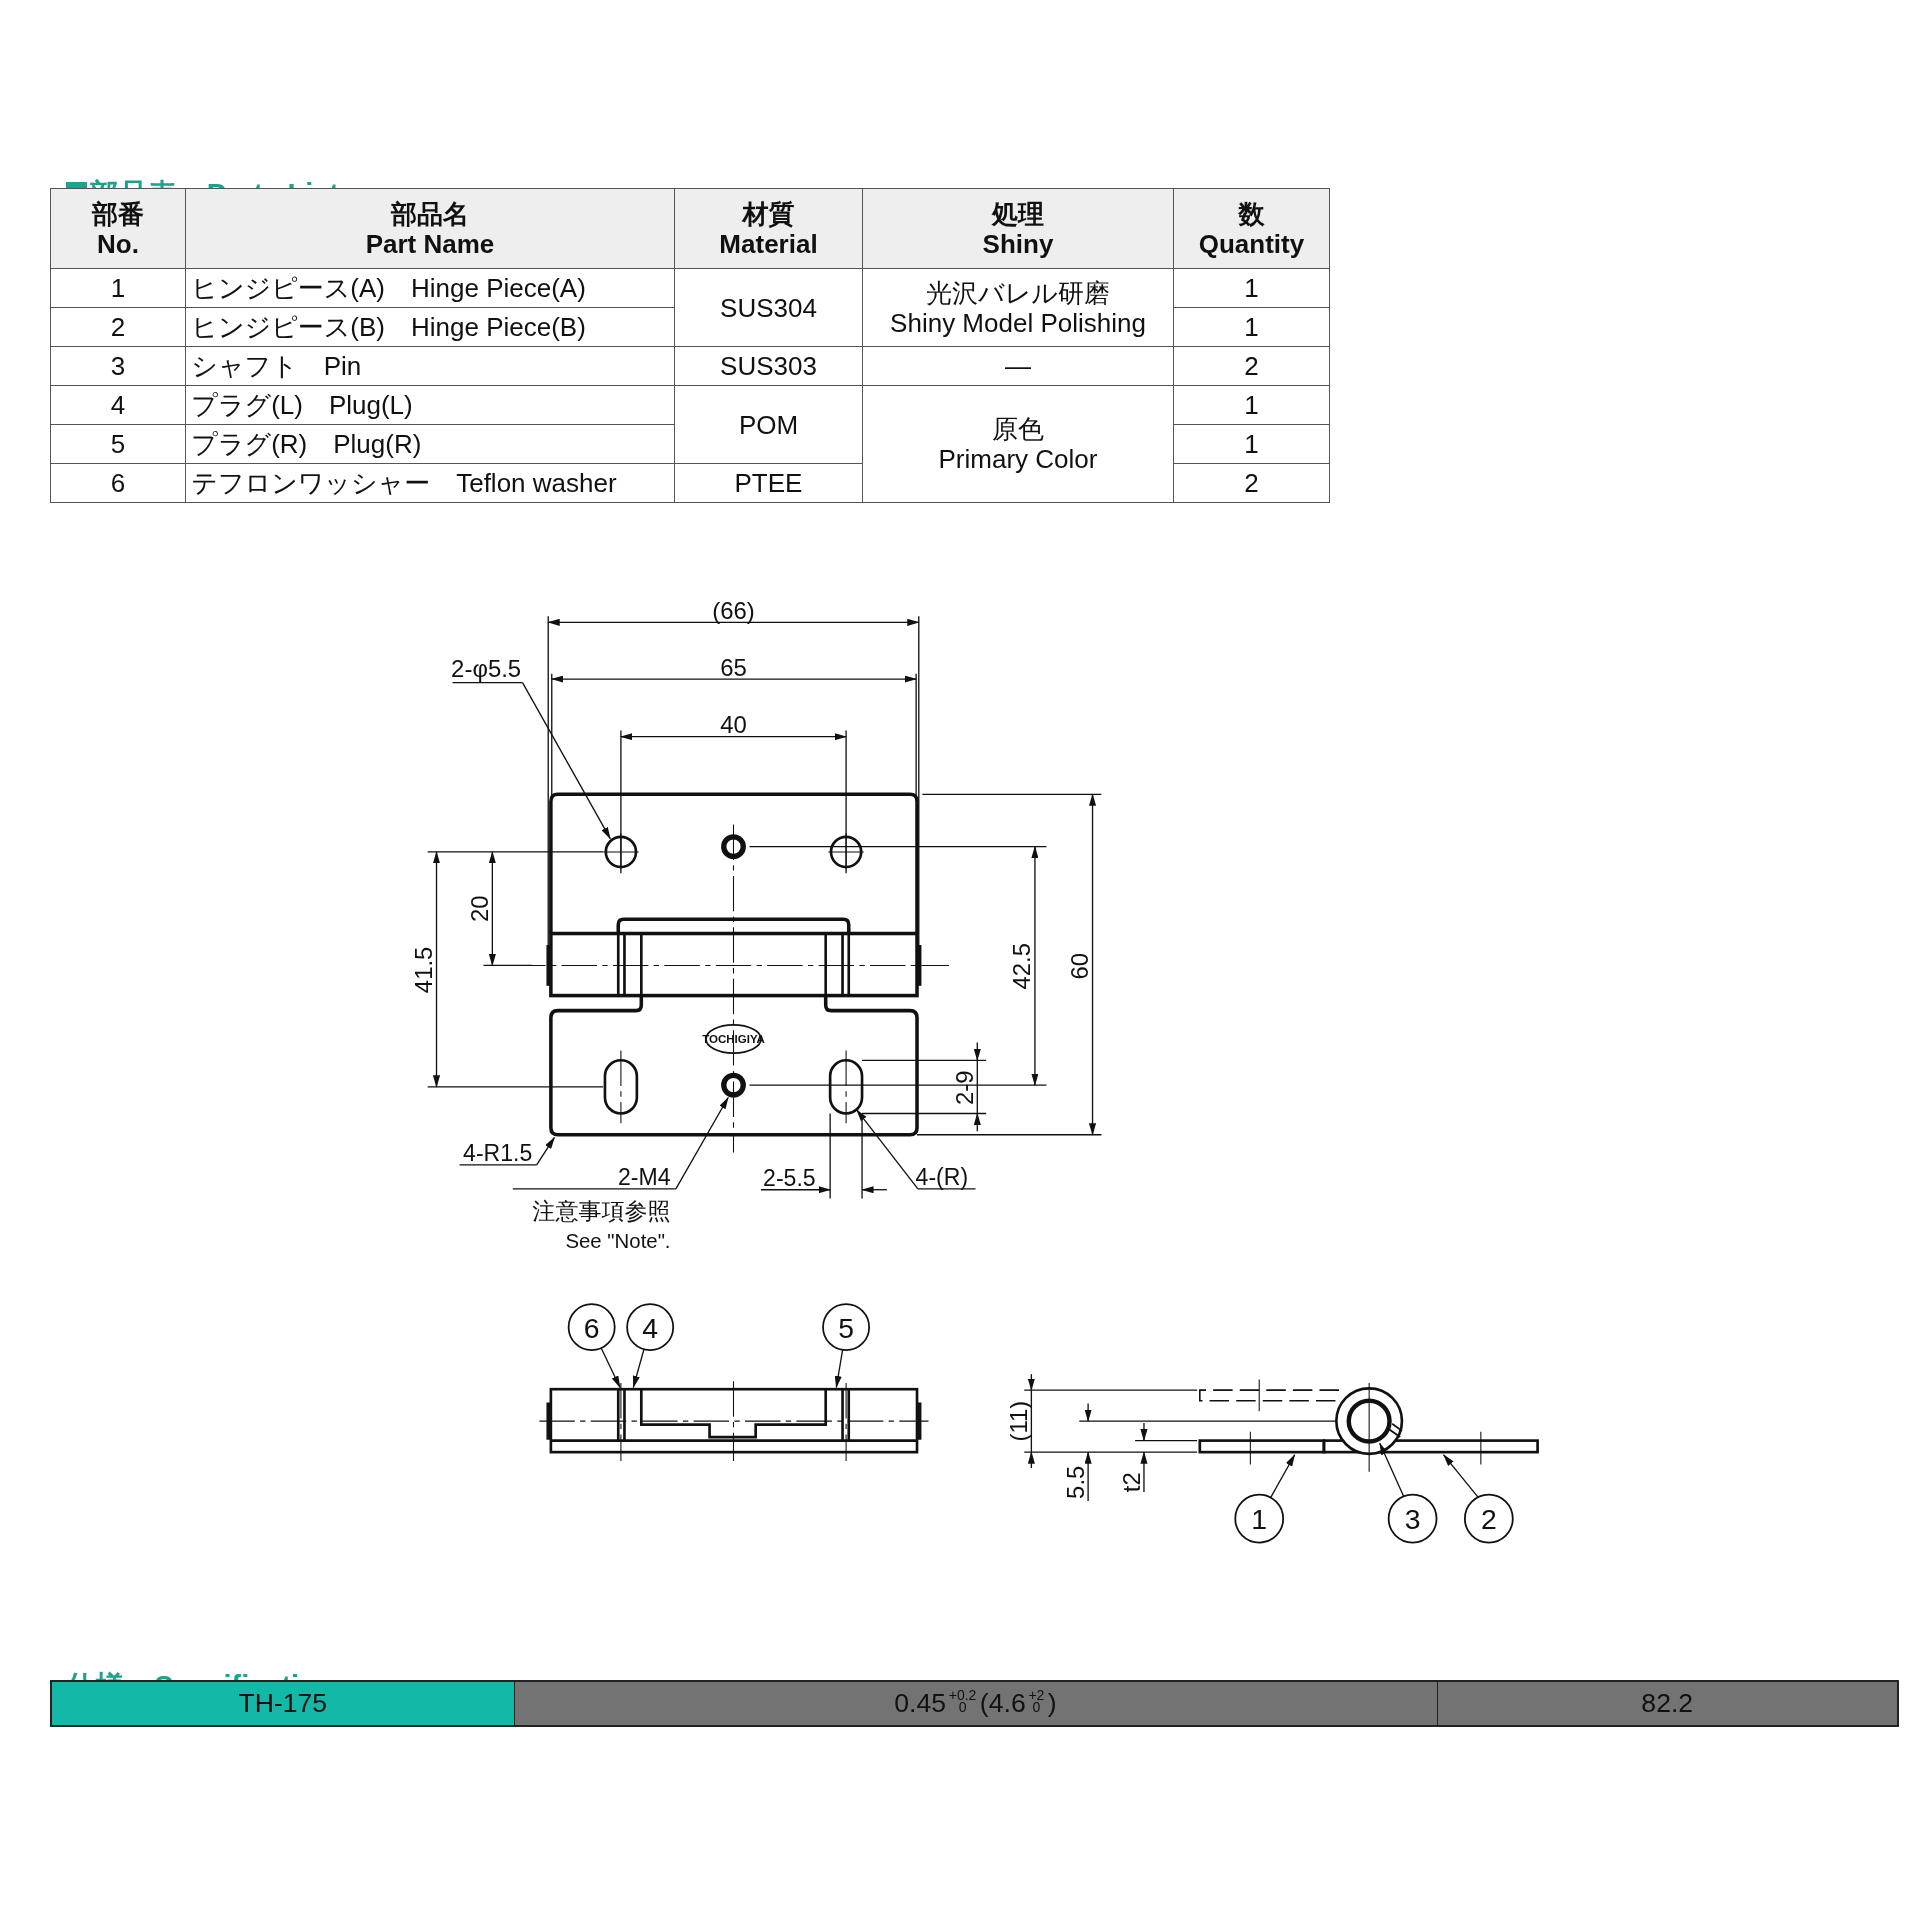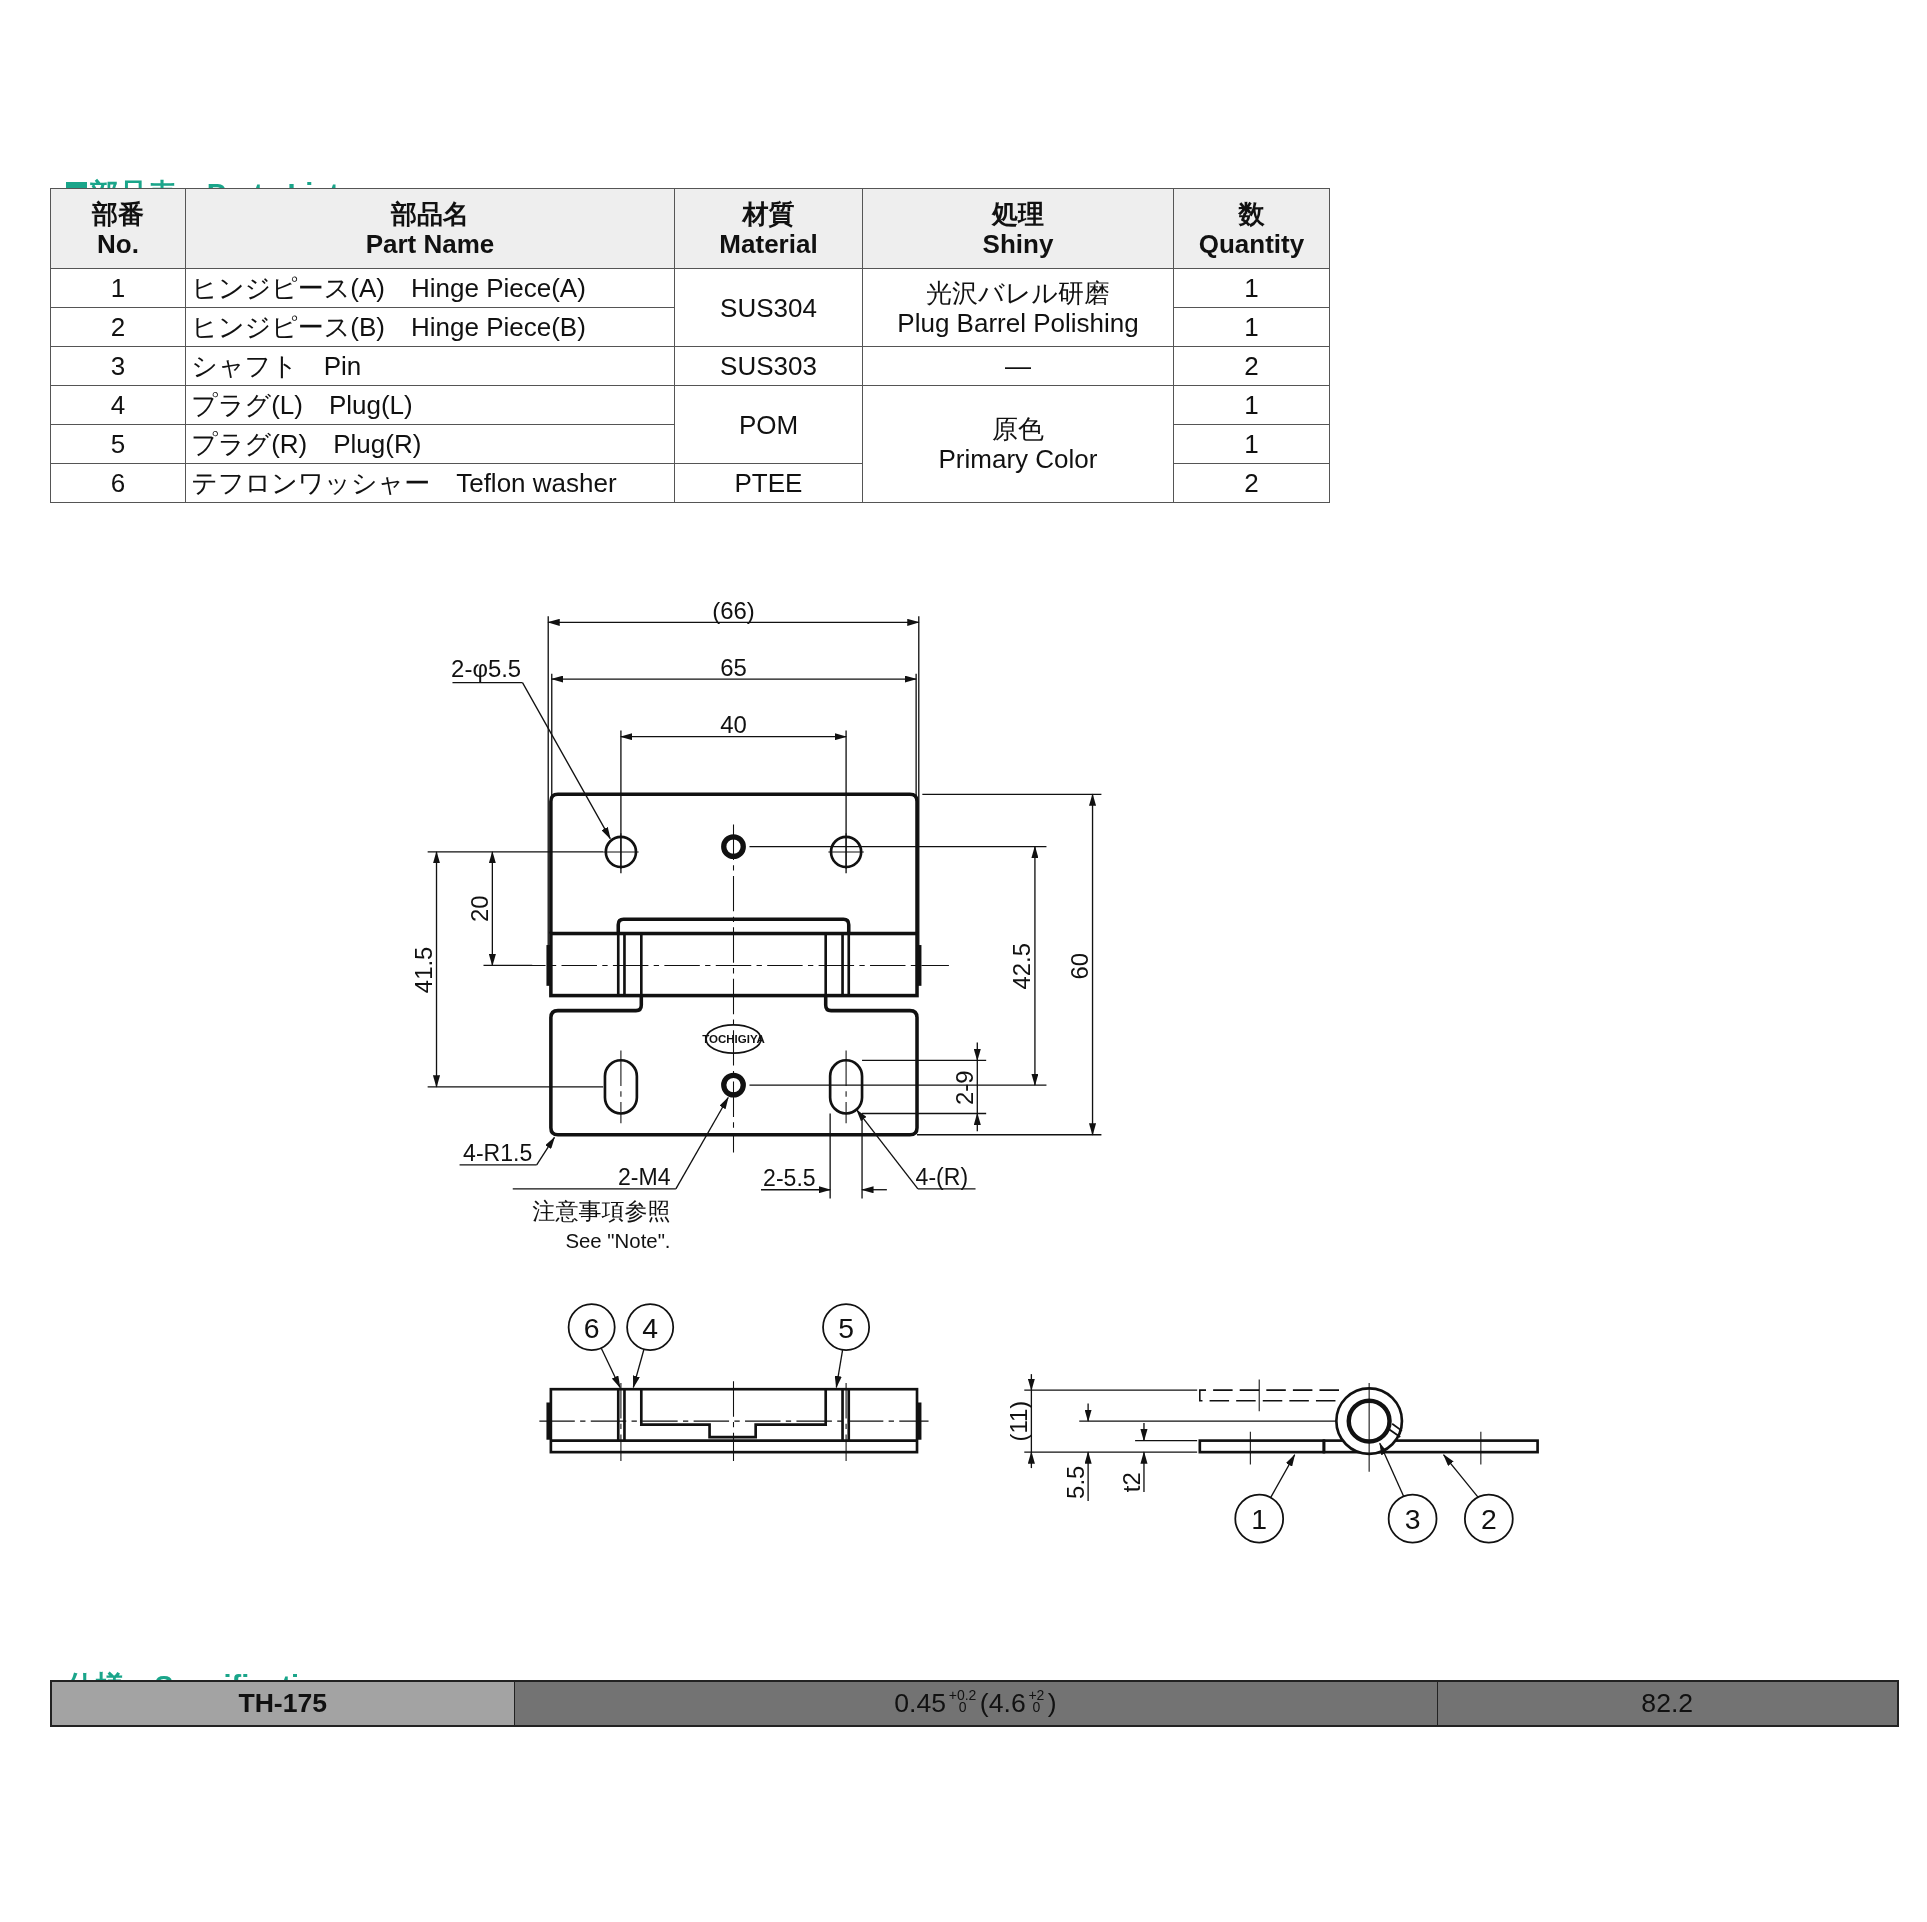--- a/index.html
+++ b/index.html
@@ -12,21 +12,21 @@
   table.parts td, table.parts th { border: 1.3px solid #555; padding: 0; text-align: center; vertical-align: middle; font-size: 26px; line-height: 30px; }
   table.parts th { background: #eeeeee; font-weight: bold; height: 79px; }
   table.parts td { height: 38px; background: #fff; }
   table.parts td.name { text-align: left; padding-left: 5.3px; white-space: pre; }
 
   table.spec { position: absolute; left: 50px; top: 1680px; border-collapse: collapse; table-layout: fixed; border: 2.7px solid #222; }
   table.spec th { color: #fff; font-size: 26px; line-height: 31px; font-weight: bold; height: 90px; padding: 0; border: 1.8px solid #222; }
   table.spec th.blue { background: #0d4f9c; }
   table.spec th.gray { background: #545151; }
   table.spec td { font-size: 26.6px; height: 43px; text-align: center; border: 1.8px solid #222; padding: 0; }
-  table.spec td.model { background: #a3a3a3; font-weight: bold; }
+  table.spec td.model { background: #14b8a6; font-weight: normal; }
   table.spec td.val { background: #737373; }
   .tol { display: inline-block; vertical-align: middle; font-size: 14px; line-height: 12.4px; text-align: center; margin: 0 3.5px 0 2.7px; position: relative; top: -3.5px; }
   .tol span { display: block; }
 
   svg.drawing { position: absolute; left: 0; top: 0; }
   .dimtext { font-family: "Liberation Sans", "DejaVu Sans", sans-serif; font-size: 27px; fill: #111; }
   .note { font-family: "Liberation Sans", "DejaVu Sans", sans-serif; font-size: 26px; fill: #111; }
   .balloon { font-family: "Liberation Sans", "DejaVu Sans", sans-serif; font-size: 32px; fill: #111; }
 </style>
 </head>
@@ -66,21 +66,21 @@
           <div>数</div>
           <div>Quantity</div>
         </th>
   </tr>
   <tr>
     <td>1</td>
     <td class="name">ヒンジピース(A)　Hinge Piece(A)</td>
     <td rowspan="2">SUS304</td>
     <td rowspan="2">
           <div>光沢バレル研磨</div>
-          <div>Plug Barrel Polishing</div>
+          <div>Shiny Model Polishing</div>
         </td>
     <td>1</td>
   </tr>
   <tr>
     <td>2</td>
     <td class="name">ヒンジピース(B)　Hinge Piece(B)</td>
     <td>1</td>
   </tr>
   <tr>
     <td>3</td>

